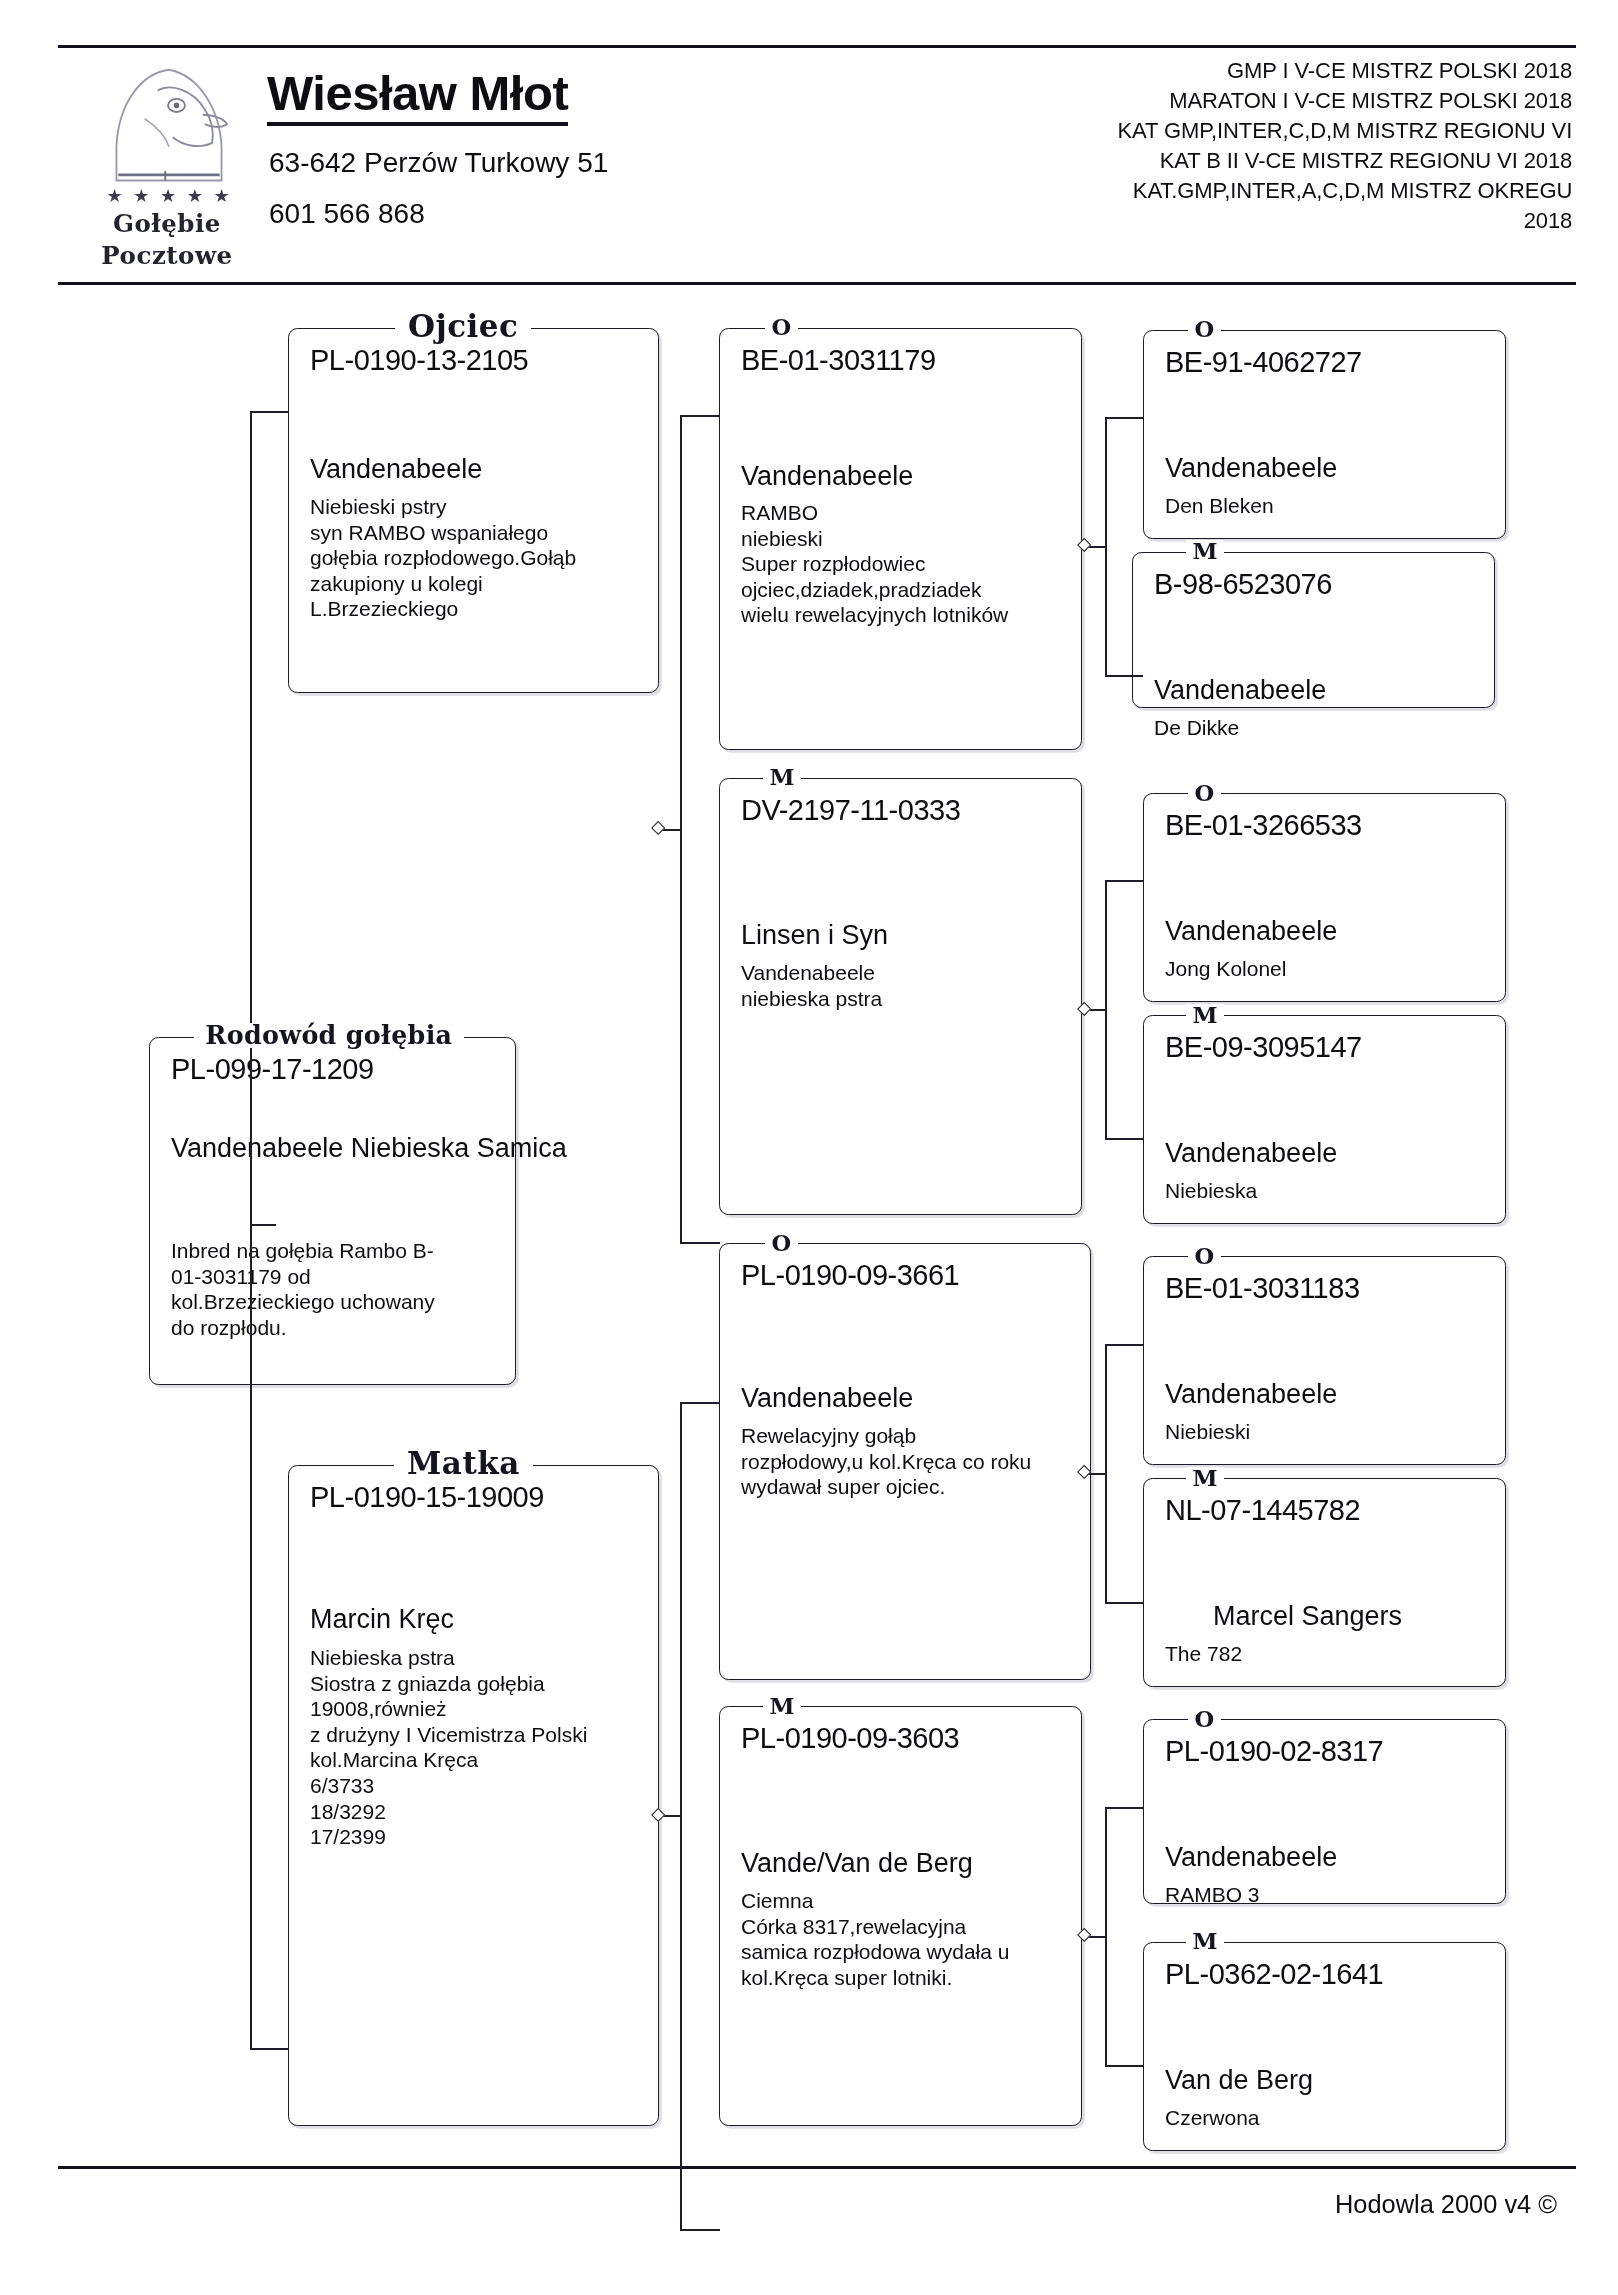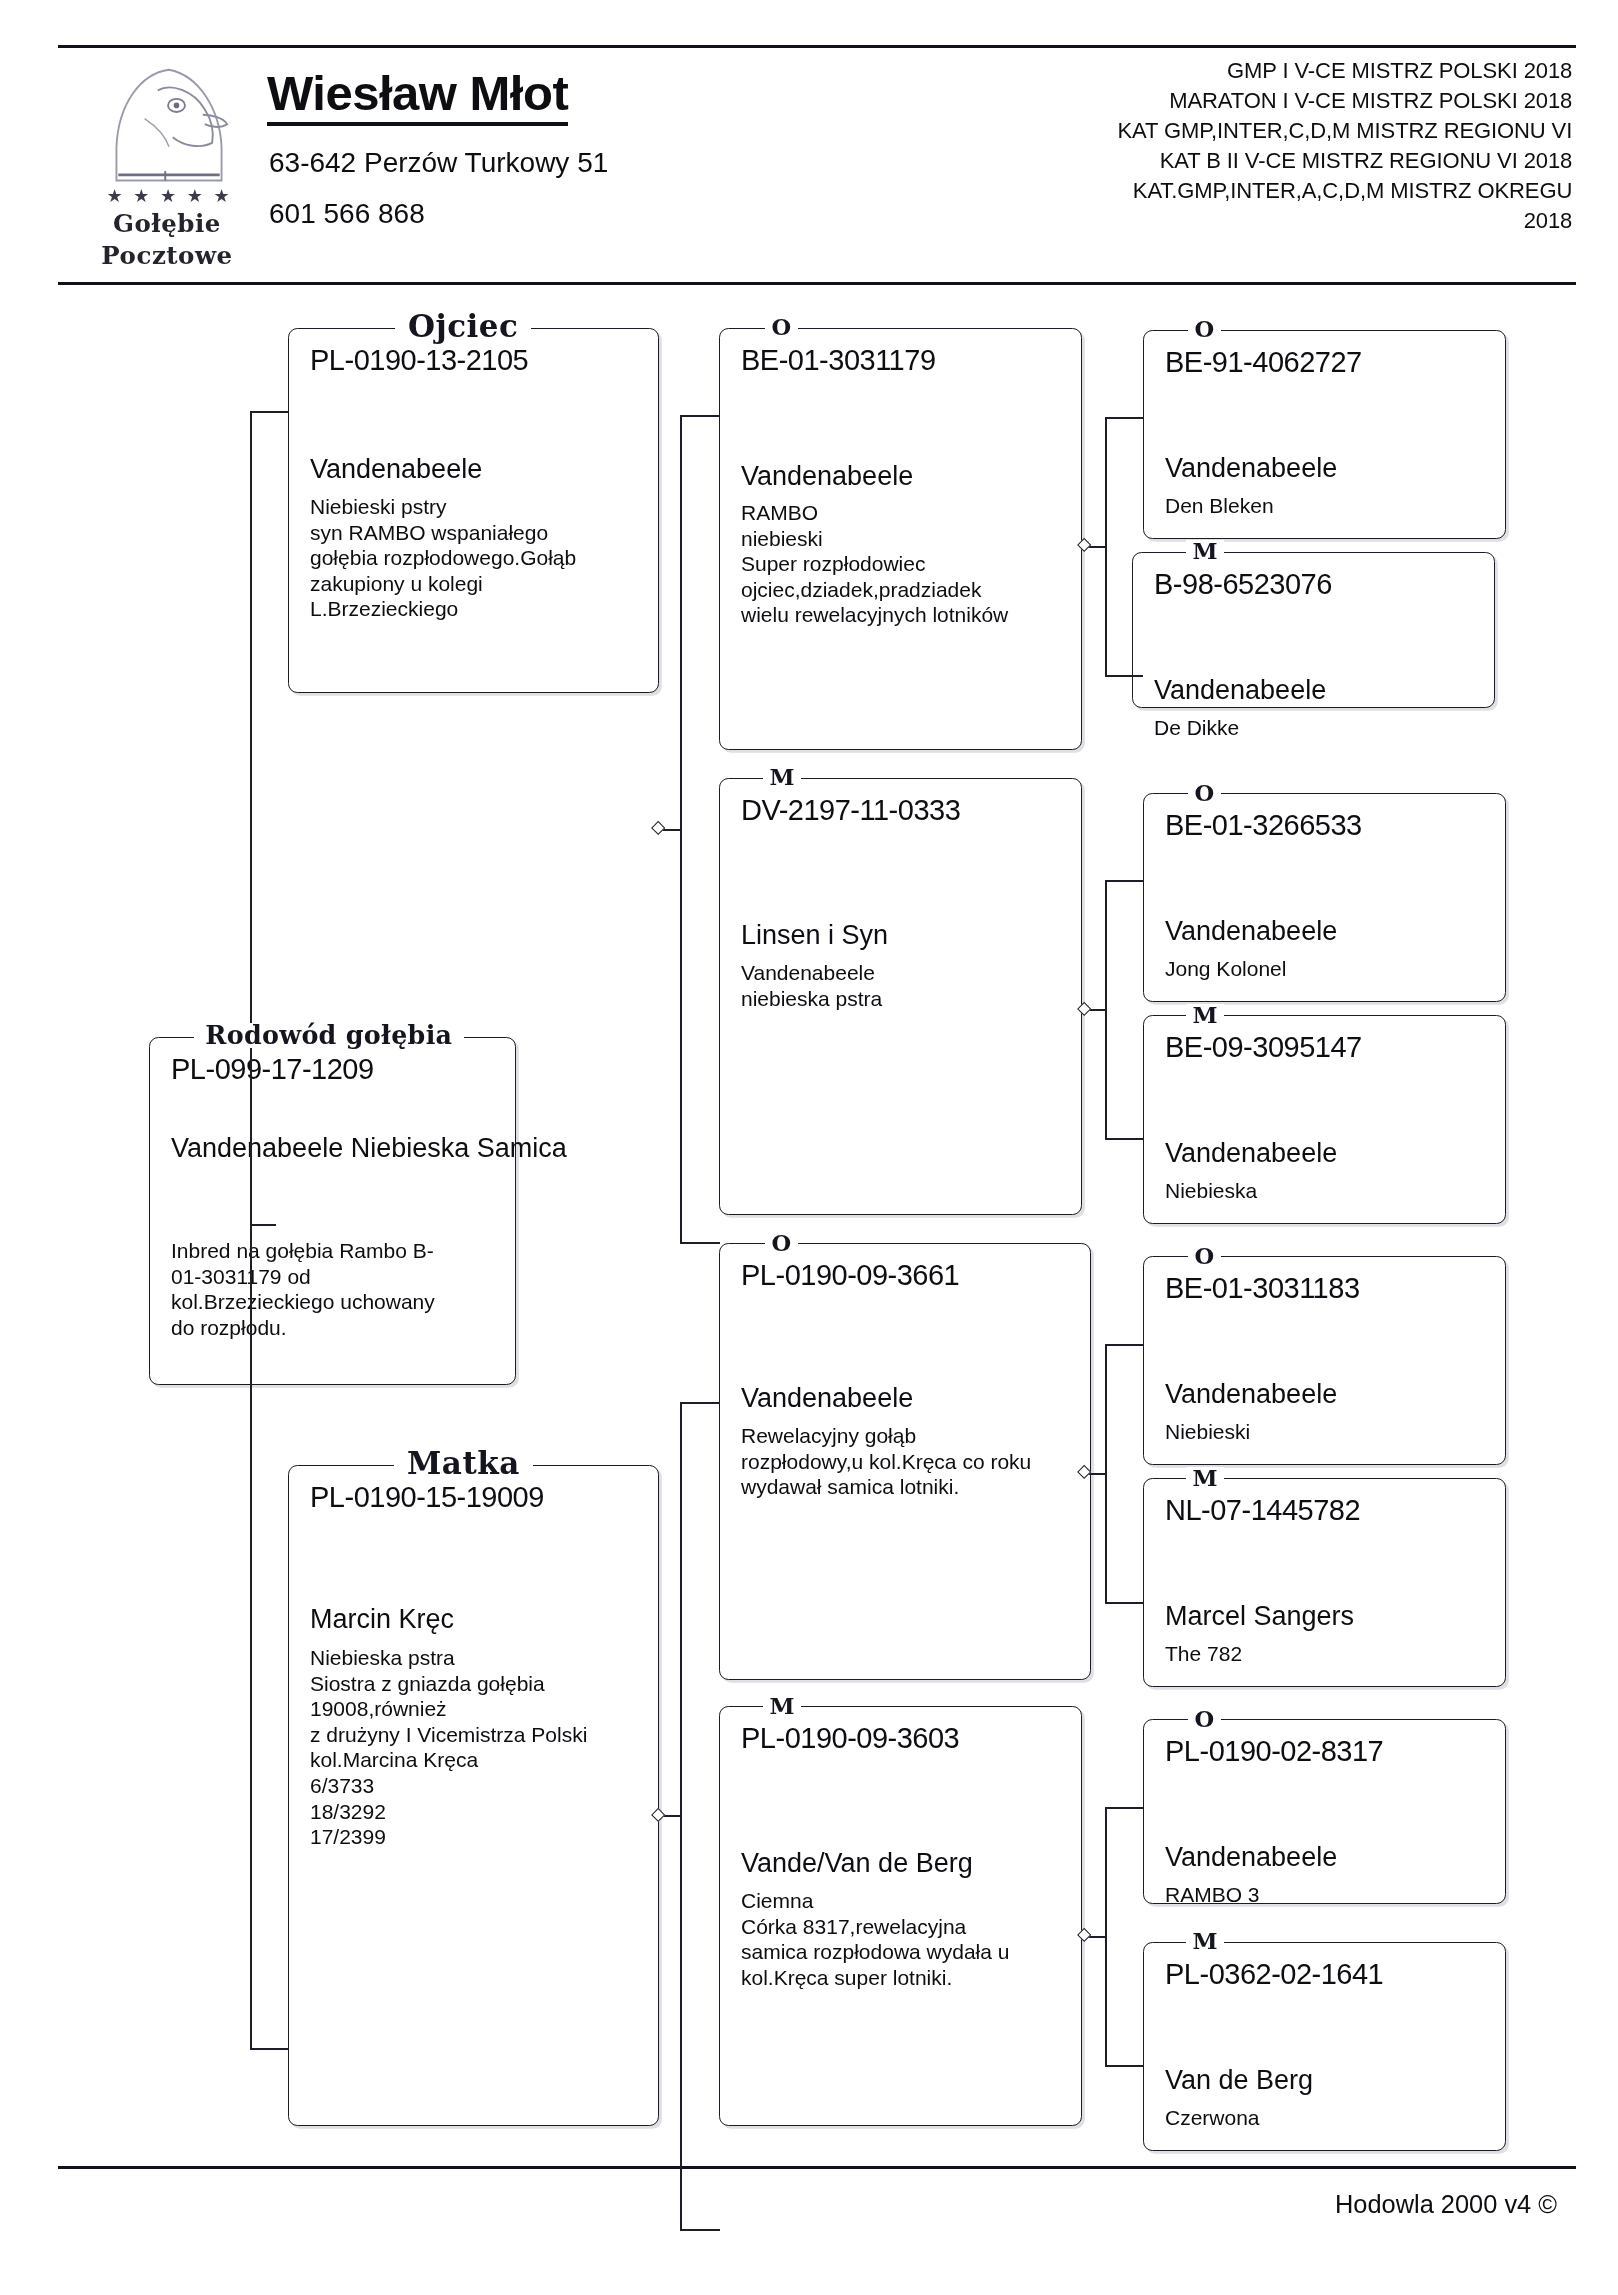--- a/index.html
+++ b/index.html
@@ -343,21 +343,21 @@
       <div class="notes" style="top:181px;">Vandenabeele
 niebieska pstra</div>
     </div>
     <div class="cap cap-sex" style="left:763px; top:766px;">M</div>
 
     <div class="pbox" style="left:719px; top:1243px; width:372px; height:437px;">
       <div class="ring">PL-0190-09-3661</div>
       <div class="strain" style="top:139px;">Vandenabeele</div>
       <div class="notes" style="top:179px;">Rewelacyjny gołąb
 rozpłodowy,u kol.Kręca co roku
-wydawał samica lotniki.</div>
+wydawał super ojciec.</div>
     </div>
     <div class="cap cap-sex" style="left:765px; top:1232px;">O</div>
 
     <div class="pbox" style="left:719px; top:1706px; width:363px; height:420px;">
       <div class="ring">PL-0190-09-3603</div>
       <div class="strain" style="top:141px;">Vande/Van de Berg</div>
       <div class="notes" style="top:181px;">Ciemna
 Córka 8317,rewelacyjna
 samica rozpłodowa wydała u
 kol.Kręca super lotniki.</div>
@@ -394,21 +394,21 @@
 
     <div class="pbox" style="left:1143px; top:1256px; width:363px; height:209px;">
       <div class="ring">BE-01-3031183</div>
       <div class="strain" style="top:122px;">Vandenabeele</div>
       <div class="notes" style="top:162px;">Niebieski</div>
     </div>
     <div class="cap cap-sex" style="left:1188px; top:1245px;">O</div>
 
     <div class="pbox" style="left:1143px; top:1478px; width:363px; height:209px;">
       <div class="ring">NL-07-1445782</div>
-      <div class="strain" style="top:122px;">Marcel Sangers</div>
+      <div class="strain" style="top:122px;margin-left:48px;">Marcel Sangers</div>
       <div class="notes" style="top:162px;">The 782</div>
     </div>
     <div class="cap cap-sex" style="left:1186px; top:1467px;">M</div>
 
     <div class="pbox" style="left:1143px; top:1719px; width:363px; height:185px;">
       <div class="ring">PL-0190-02-8317</div>
       <div class="strain" style="top:122px;">Vandenabeele</div>
       <div class="notes" style="top:162px;">RAMBO 3</div>
     </div>
     <div class="cap cap-sex" style="left:1188px; top:1708px;">O</div>

